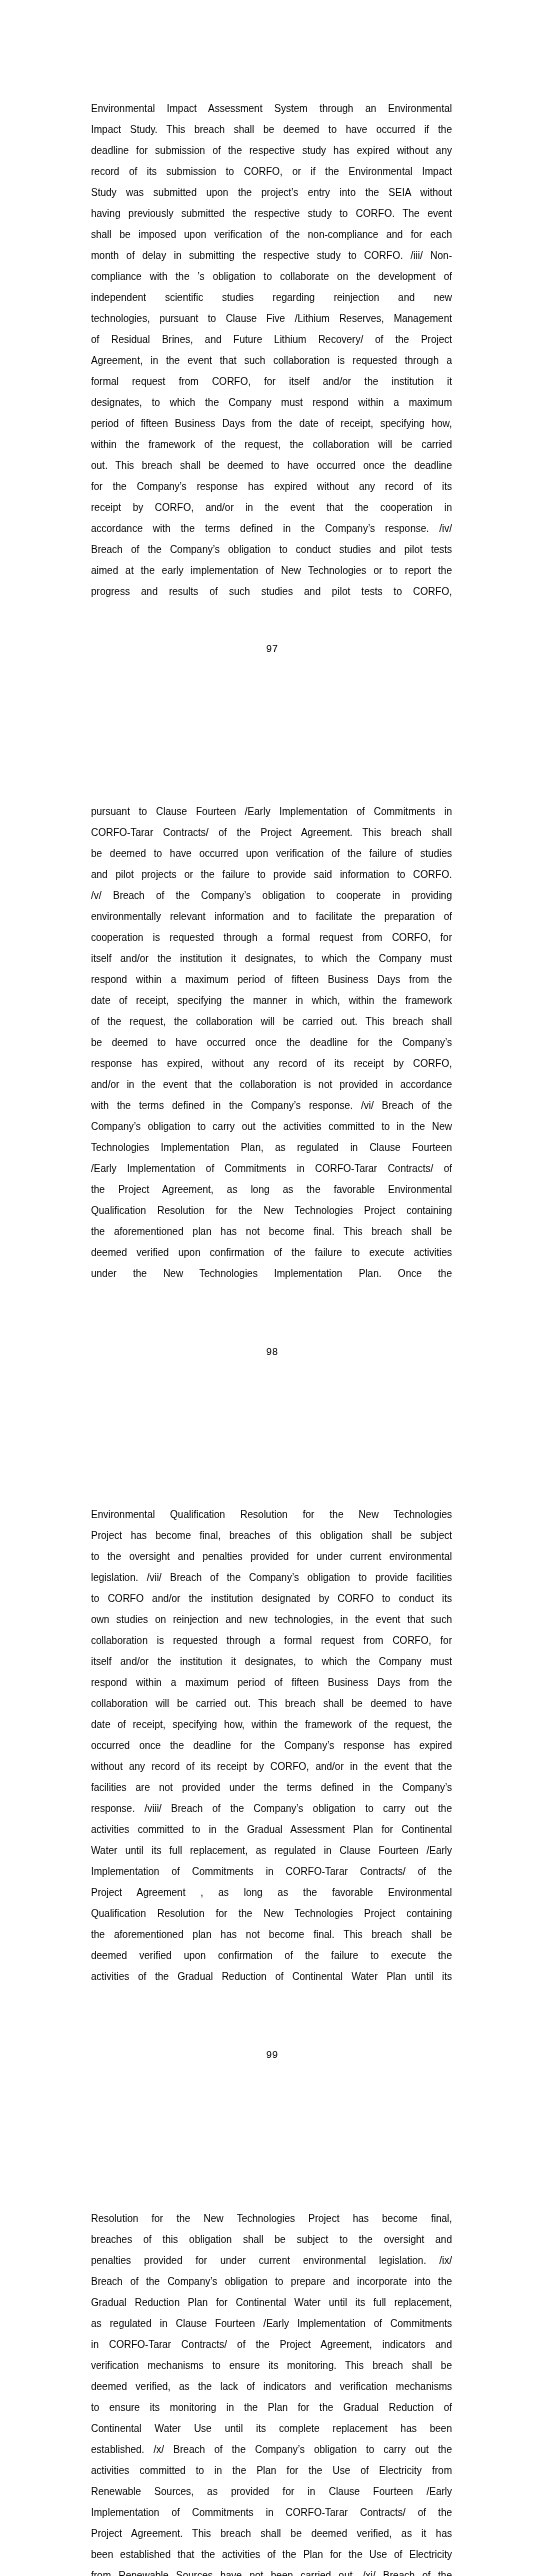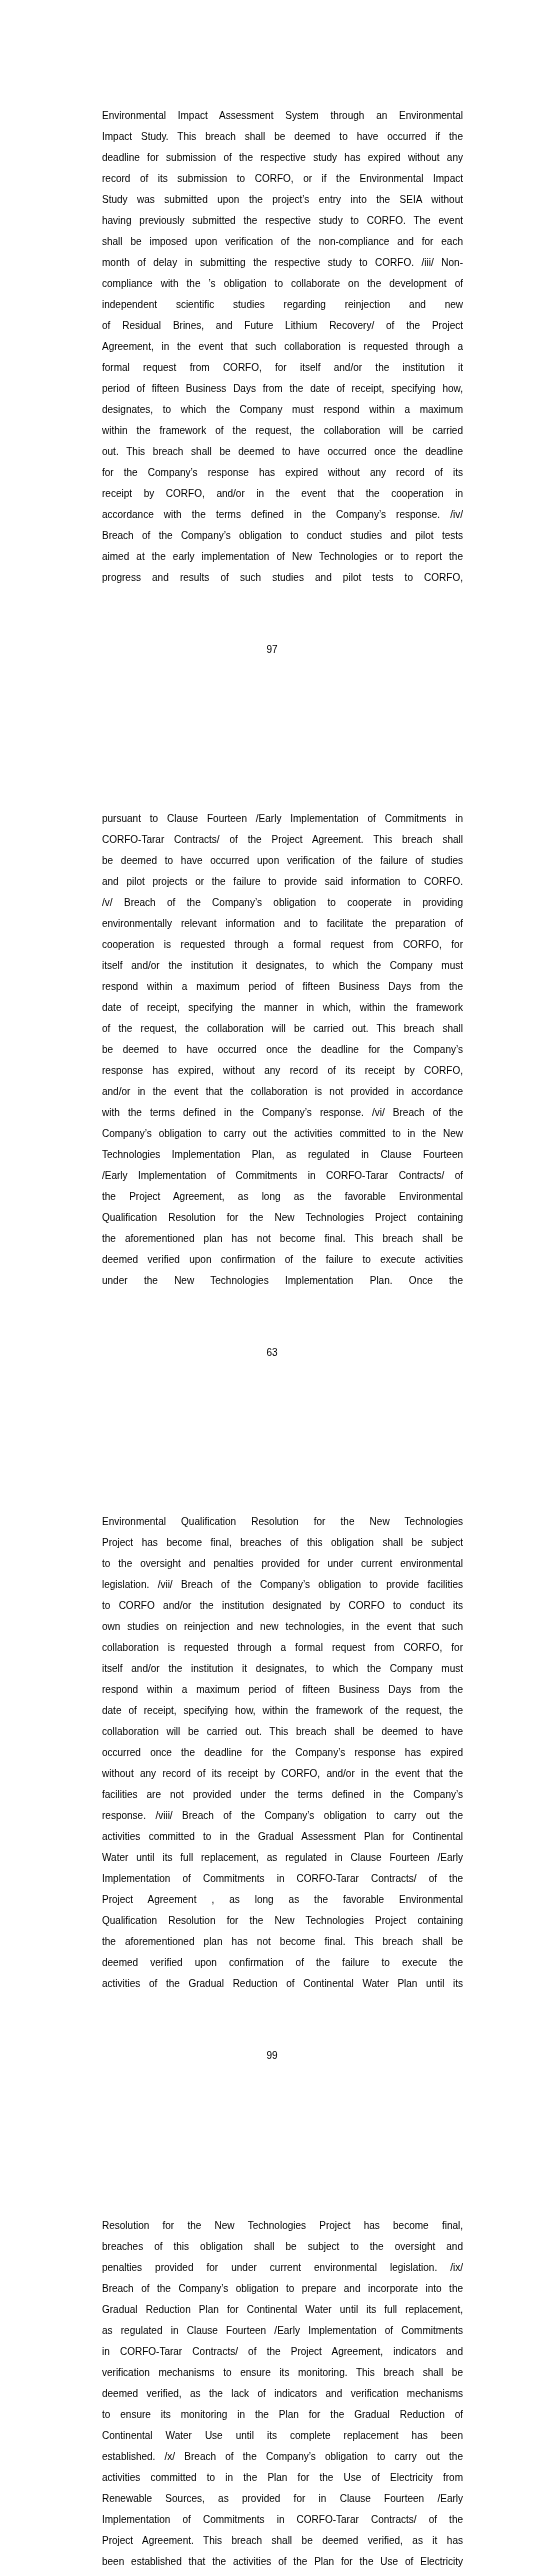--- a/index.html
+++ b/index.html
@@ -18,23 +18,22 @@
     position: absolute;
     left: 0;
     width: 544px;
     height: 703px;
     background: #ffffff;
     overflow: hidden;
   }
   .text-block {
     position: absolute;
     left: 91px;
-    top: 105px;
+    top: 98px;
     width: 361px;
-    margin-left: 11px;
   }
   .text-line {
     font-size: 10px;
     line-height: 21px;
     height: 21px;
     text-align: justify;
     text-align-last: justify;
     -moz-text-align-last: justify;
     overflow: hidden;
     word-spacing: 0.3px;
@@ -43,43 +42,45 @@
   .page-number {
     position: absolute;
     top: 639px;
     left: 0;
     width: 100%;
     height: 21px;
     line-height: 21px;
     font-size: 10px;
     text-align: center;
     color: #000000;
+    font-family: Liberation Mono, monospace;
   }
 </style>
 </head>
 <body>
 
 <main>
     <section class="page" style="top: 0px;">
       <div class="text-block">
         <div class="text-line">Environmental Impact Assessment System through an Environmental</div>
         <div class="text-line">Impact Study. This breach shall be deemed to have occurred if the</div>
         <div class="text-line">deadline for submission of the respective study has expired without any</div>
         <div class="text-line">record of its submission to CORFO, or if the Environmental Impact</div>
         <div class="text-line">Study was submitted upon the project’s entry into the SEIA without</div>
         <div class="text-line">having previously submitted the respective study to CORFO. The event</div>
         <div class="text-line">shall be imposed upon verification of the non-compliance and for each</div>
         <div class="text-line">month of delay in submitting the respective study to CORFO. /iii/ Non-</div>
         <div class="text-line">compliance with the ’s obligation to collaborate on the development of</div>
         <div class="text-line">independent scientific studies regarding reinjection and new</div>
+        <div class="text-line">technologies, pursuant to Clause Five /Lithium Reserves, Management</div>
         <div class="text-line">of Residual Brines, and Future Lithium Recovery/ of the Project</div>
         <div class="text-line">Agreement, in the event that such collaboration is requested through a</div>
         <div class="text-line">formal request from CORFO, for itself and/or the institution it</div>
+        <div class="text-line">designates, to which the Company must respond within a maximum</div>
         <div class="text-line">period of fifteen Business Days from the date of receipt, specifying how,</div>
-        <div class="text-line">designates, to which the Company must respond within a maximum</div>
         <div class="text-line">within the framework of the request, the collaboration will be carried</div>
         <div class="text-line">out. This breach shall be deemed to have occurred once the deadline</div>
         <div class="text-line">for the Company’s response has expired without any record of its</div>
         <div class="text-line">receipt by CORFO, and/or in the event that the cooperation in</div>
         <div class="text-line">accordance with the terms defined in the Company’s response. /iv/</div>
         <div class="text-line">Breach of the Company’s obligation to conduct studies and pilot tests</div>
         <div class="text-line">aimed at the early implementation of New Technologies or to report the</div>
         <div class="text-line">progress and results of such studies and pilot tests to CORFO,</div>
       </div>
       <div class="page-number">97</div>
@@ -103,35 +104,35 @@
         <div class="text-line">with the terms defined in the Company’s response. /vi/ Breach of the</div>
         <div class="text-line">Company’s obligation to carry out the activities committed to in the New</div>
         <div class="text-line">Technologies Implementation Plan, as regulated in Clause Fourteen</div>
         <div class="text-line">/Early Implementation of Commitments in CORFO-Tarar Contracts/ of</div>
         <div class="text-line">the Project Agreement, as long as the favorable Environmental</div>
         <div class="text-line">Qualification Resolution for the New Technologies Project containing</div>
         <div class="text-line">the aforementioned plan has not become final. This breach shall be</div>
         <div class="text-line">deemed verified upon confirmation of the failure to execute activities</div>
         <div class="text-line">under the New Technologies Implementation Plan. Once the</div>
       </div>
-      <div class="page-number">63</div>
+      <div class="page-number">98</div>
     </section>
     <section class="page" style="top: 1406px;">
       <div class="text-block">
         <div class="text-line">Environmental Qualification Resolution for the New Technologies</div>
         <div class="text-line">Project has become final, breaches of this obligation shall be subject</div>
         <div class="text-line">to the oversight and penalties provided for under current environmental</div>
         <div class="text-line">legislation. /vii/ Breach of the Company’s obligation to provide facilities</div>
         <div class="text-line">to CORFO and/or the institution designated by CORFO to conduct its</div>
         <div class="text-line">own studies on reinjection and new technologies, in the event that such</div>
         <div class="text-line">collaboration is requested through a formal request from CORFO, for</div>
         <div class="text-line">itself and/or the institution it designates, to which the Company must</div>
         <div class="text-line">respond within a maximum period of fifteen Business Days from the</div>
+        <div class="text-line">collaboration will be carried out. This breach shall be deemed to have</div>
         <div class="text-line">date of receipt, specifying how, within the framework of the request, the</div>
-        <div class="text-line">collaboration will be carried out. This breach shall be deemed to have</div>
         <div class="text-line">occurred once the deadline for the Company’s response has expired</div>
         <div class="text-line">without any record of its receipt by CORFO, and/or in the event that the</div>
         <div class="text-line">facilities are not provided under the terms defined in the Company’s</div>
         <div class="text-line">response. /viii/ Breach of the Company’s obligation to carry out the</div>
         <div class="text-line">activities committed to in the Gradual Assessment Plan for Continental</div>
         <div class="text-line">Water until its full replacement, as regulated in Clause Fourteen /Early</div>
         <div class="text-line">Implementation of Commitments in CORFO-Tarar Contracts/ of the</div>
         <div class="text-line">Project Agreement , as long as the favorable Environmental</div>
         <div class="text-line">Qualification Resolution for the New Technologies Project containing</div>
         <div class="text-line">the aforementioned plan has not become final. This breach shall be</div>

